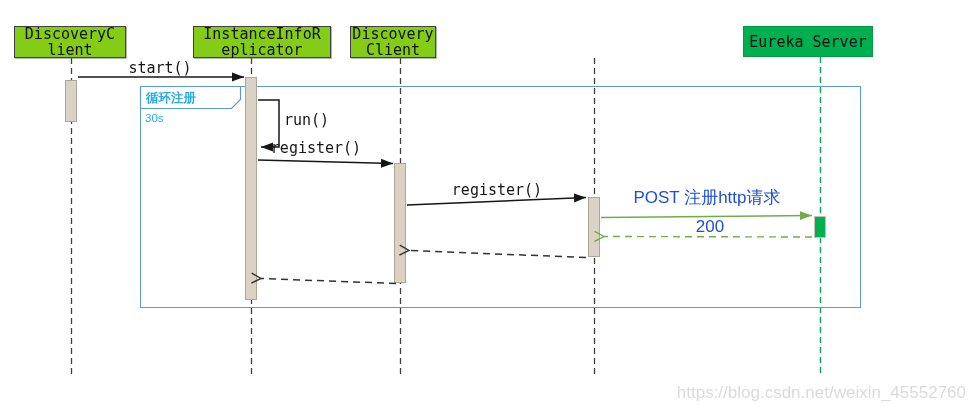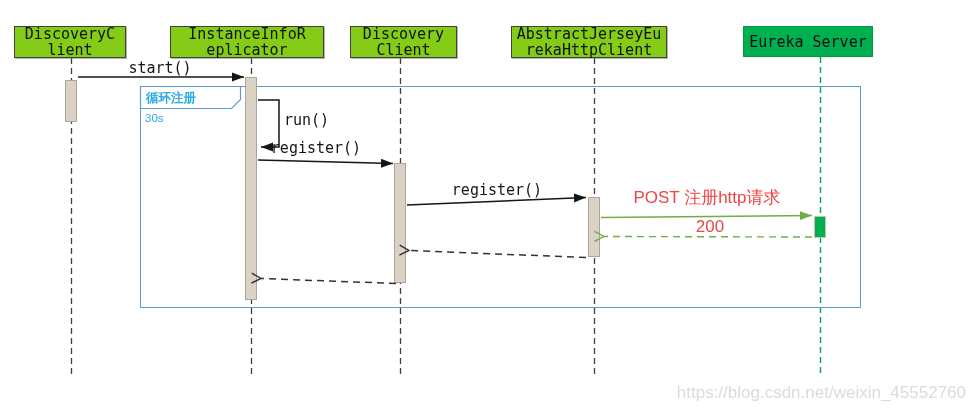--- a/index.html
+++ b/index.html
@@ -22,21 +22,21 @@
   .act.green{background:#00B050;border:1px solid #C9C1B1;}
 
   
   .loop-frame{position:absolute;left:140px;top:86px;width:721px;height:222px;
               box-sizing:border-box;border:1px solid #5B9BD5;z-index:1;}
 
   
   .lbl{position:absolute;font:15px "DejaVu Sans Mono",monospace;color:#161616;
        white-space:nowrap;z-index:5;}
   .ctr{transform:translateX(-50%);}
-  .green-txt{font:17px "Liberation Sans","DejaVu Sans",sans-serif;color:#ef4444;}
+  .green-txt{font:17px "Liberation Sans","DejaVu Sans",sans-serif;color:#1d4ed8;}
   .loop-title{font:bold 12.5px "Liberation Sans","DejaVu Sans",sans-serif;color:#29ABE2;}
   .loop-cond{font:11.5px "Liberation Sans","DejaVu Sans",sans-serif;color:#29ABE2;}
   .watermark{font:17px "Liberation Sans","DejaVu Sans",sans-serif;color:#DBDBDB;}
 </style>
 </head>
 <body>
 
 <div id="canvas">
 
   <svg class="layer" style="z-index:1">
@@ -92,22 +92,20 @@
   <span class="lbl ctr" style="left:316px;top:139px">register()</span>
   <span class="lbl ctr" style="left:497px;top:181px">register()</span>
   <span class="lbl ctr green-txt" style="left:707px;top:186px">POST 注册http请求</span>
   <span class="lbl ctr green-txt" style="left:710px;top:217px">200</span>
 
   <span class="lbl loop-title" style="left:146px;top:90px">循环注册</span>
   <span class="lbl loop-cond" style="left:145px;top:112px">30s</span>
 
   <div class="pbox" style="left:14px;width:112px">DiscoveryC
 lient</div>
-  <div class="pbox" style="left:170px;width:154px">InstanceInfoR
+  <div class="pbox" style="left:193px;width:138px">InstanceInfoR
 eplicator</div>
-  <div class="pbox" style="left:350px;width:107px">Discovery
+  <div class="pbox" style="left:350px;width:86px">Discovery
 Client</div>
-  <div class="pbox" style="left:511px;width:156px">AbstractJerseyEu
-rekaHttpClient</div>
   <div class="pbox green" style="left:743px;width:130px;height:31px">Eureka Server</div>
 
   <span class="lbl watermark" style="right:6px;left:auto;top:383px">https://blog.csdn.net/weixin_45552760</span>
 </div>
 
 </body></html>

